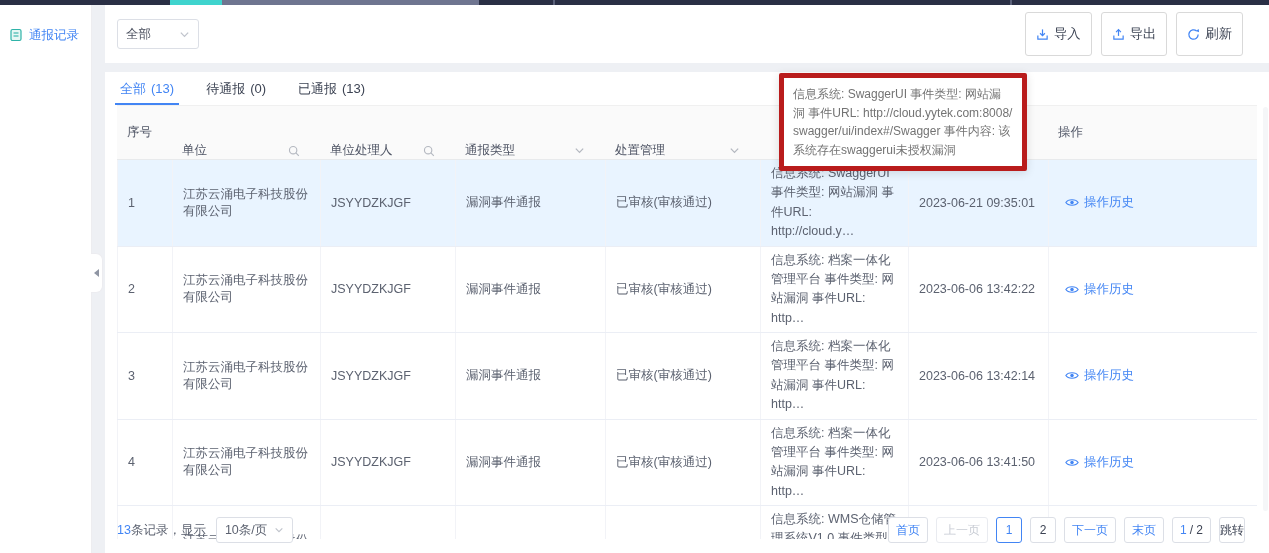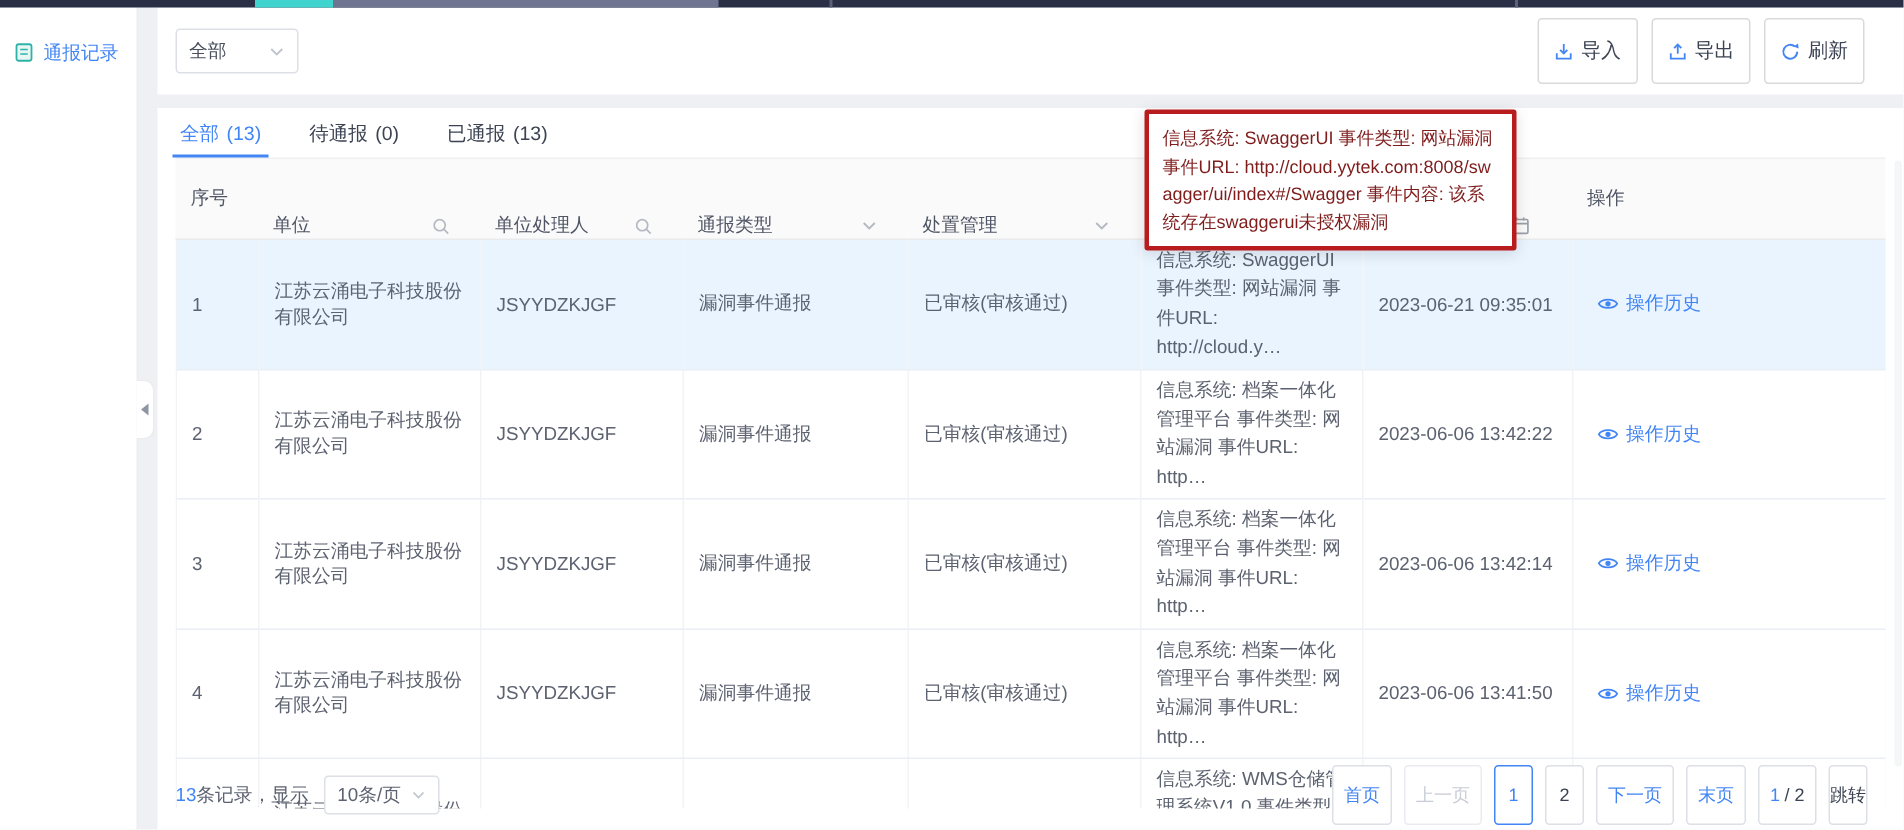--- a/index.html
+++ b/index.html
@@ -46,31 +46,31 @@
   td:first-child { border-left:1px solid #f2f3f7; }
   tr.highlight td { background:#e9f4ff; }
   .c-content { line-height:1.55; overflow:hidden; }
   .action-link { color:#4285f4; display:inline-flex; align-items:center; gap:5px; cursor:pointer; padding-left:6px; white-space:nowrap; }
   .scroll-gutter { position:absolute; right:1px; top:35px; bottom:42px; width:5px; background:#f5f6f8; border-radius:3px; }
   
   .footer { position:absolute; left:12px; right:12px; bottom:8px; height:30px; display:flex; align-items:center; color:#5c6270; }
   .footer .blue { color:#4285f4; }
   .page-size-box { margin-left:10px; height:26px; border:1px solid #dcdfe6; border-radius:3px; padding:0 8px; display:flex; align-items:center; gap:7px; cursor:pointer; background:#fff; }
   .pagination { margin-left:auto; margin-right:12px; display:flex; gap:8px; align-items:center; }
-  .pg-btn { min-width:26px; height:40px; padding:0 7px; border:1px solid #dcdfe6; border-radius:3px; background:#fff; display:flex; align-items:center; justify-content:center; font-size:12px; cursor:pointer; }
+  .pg-btn { min-width:26px; height:26px; padding:0 7px; border:1px solid #dcdfe6; border-radius:3px; background:#fff; display:flex; align-items:center; justify-content:center; font-size:12px; cursor:pointer; }
   .pg-link { color:#4285f4; }
   .pg-btn.disabled { color:#c8ccd4; border-color:#e9ebf0; cursor:default; }
   .pg-num { color:#3c4353; }
   .pg-num.active { border-color:#4285f4; color:#4285f4; }
   .pg-indicator { gap:3px; cursor:default; }
   .pg-indicator .cur { color:#4285f4; }
   .pg-indicator .tot { color:#3c4353; }
   .pg-jump { color:#3c4353; padding:0 0; }
   
-  .tooltip { position:absolute; left:763px; top:73px; width:248px; background:#fff; border:3px solid #b91c1c; border-radius:2px; box-shadow:0 2px 10px rgba(0,0,0,.12); padding:7px 9px; font-size:12px; line-height:1.55; color:#7f1d1d; word-break:break-all; z-index:30; }
+  .tooltip { position:absolute; left:779px; top:73px; width:248px; background:#fff; border:5px solid #b91c1c; border-radius:2px; box-shadow:0 2px 10px rgba(0,0,0,.12); padding:7px 9px; font-size:12px; line-height:1.55; color:#737373; word-break:break-all; z-index:30; }
 </style>
 </head>
 <body>
 
 <div class="top-strip">
   <div class="strip-seg seg-cyan"></div>
   <div class="strip-seg seg-gray"></div>
   <div class="strip-seg seg-tick1"></div>
   <div class="strip-seg seg-tick2"></div>
 </div>

